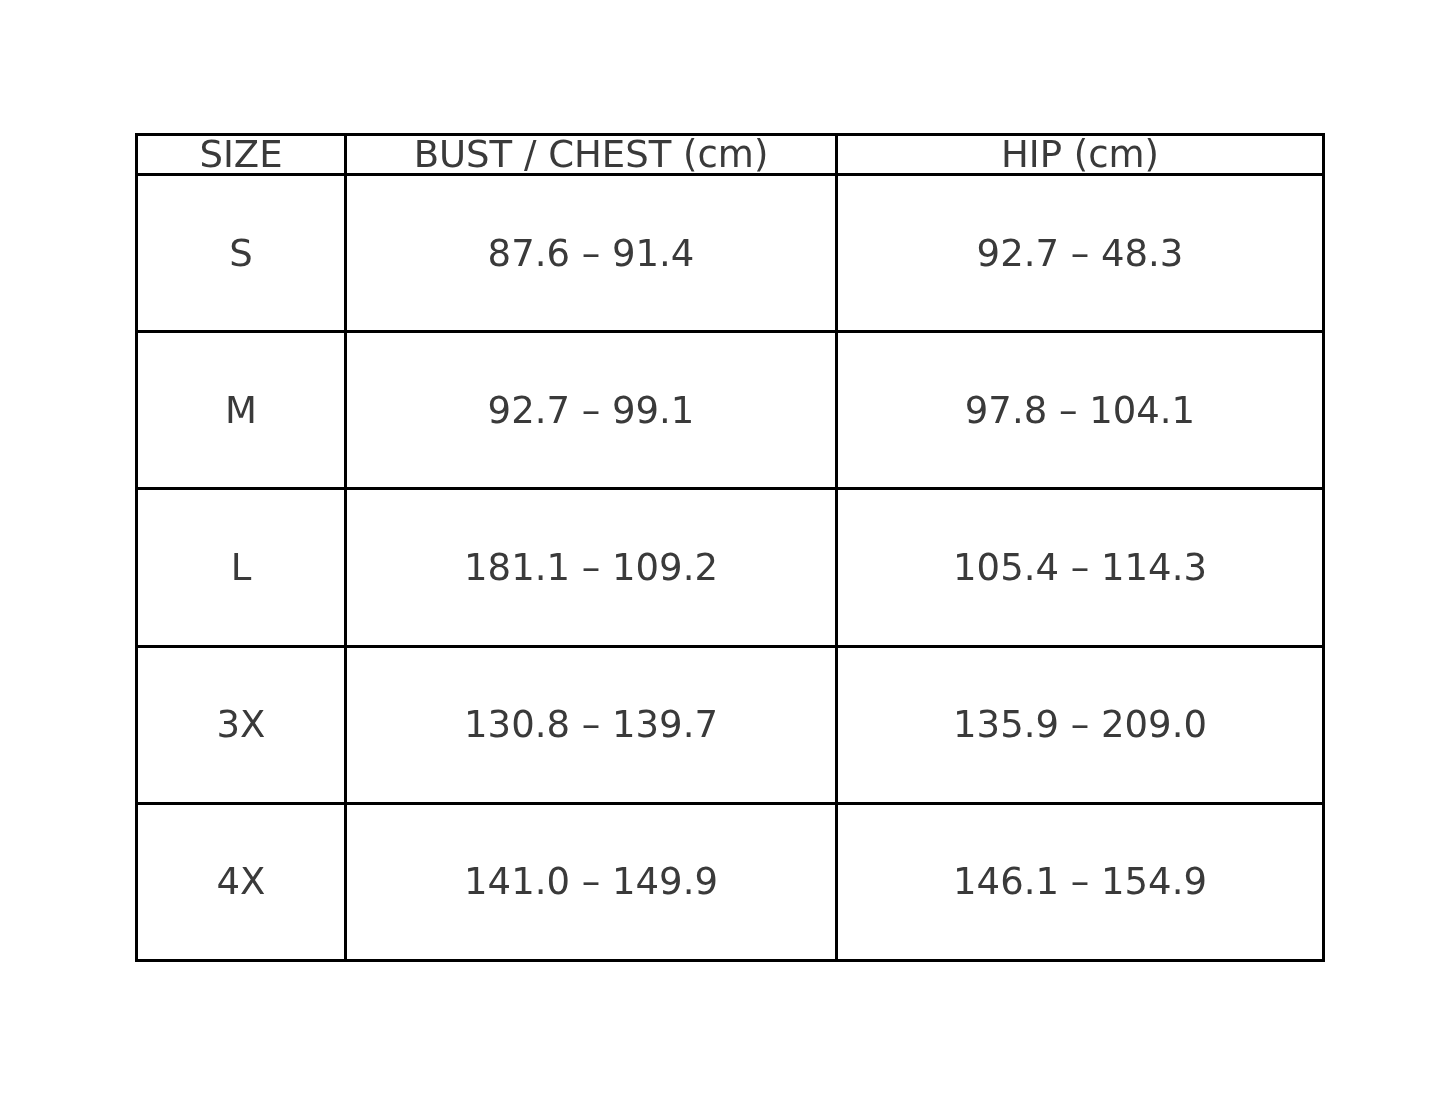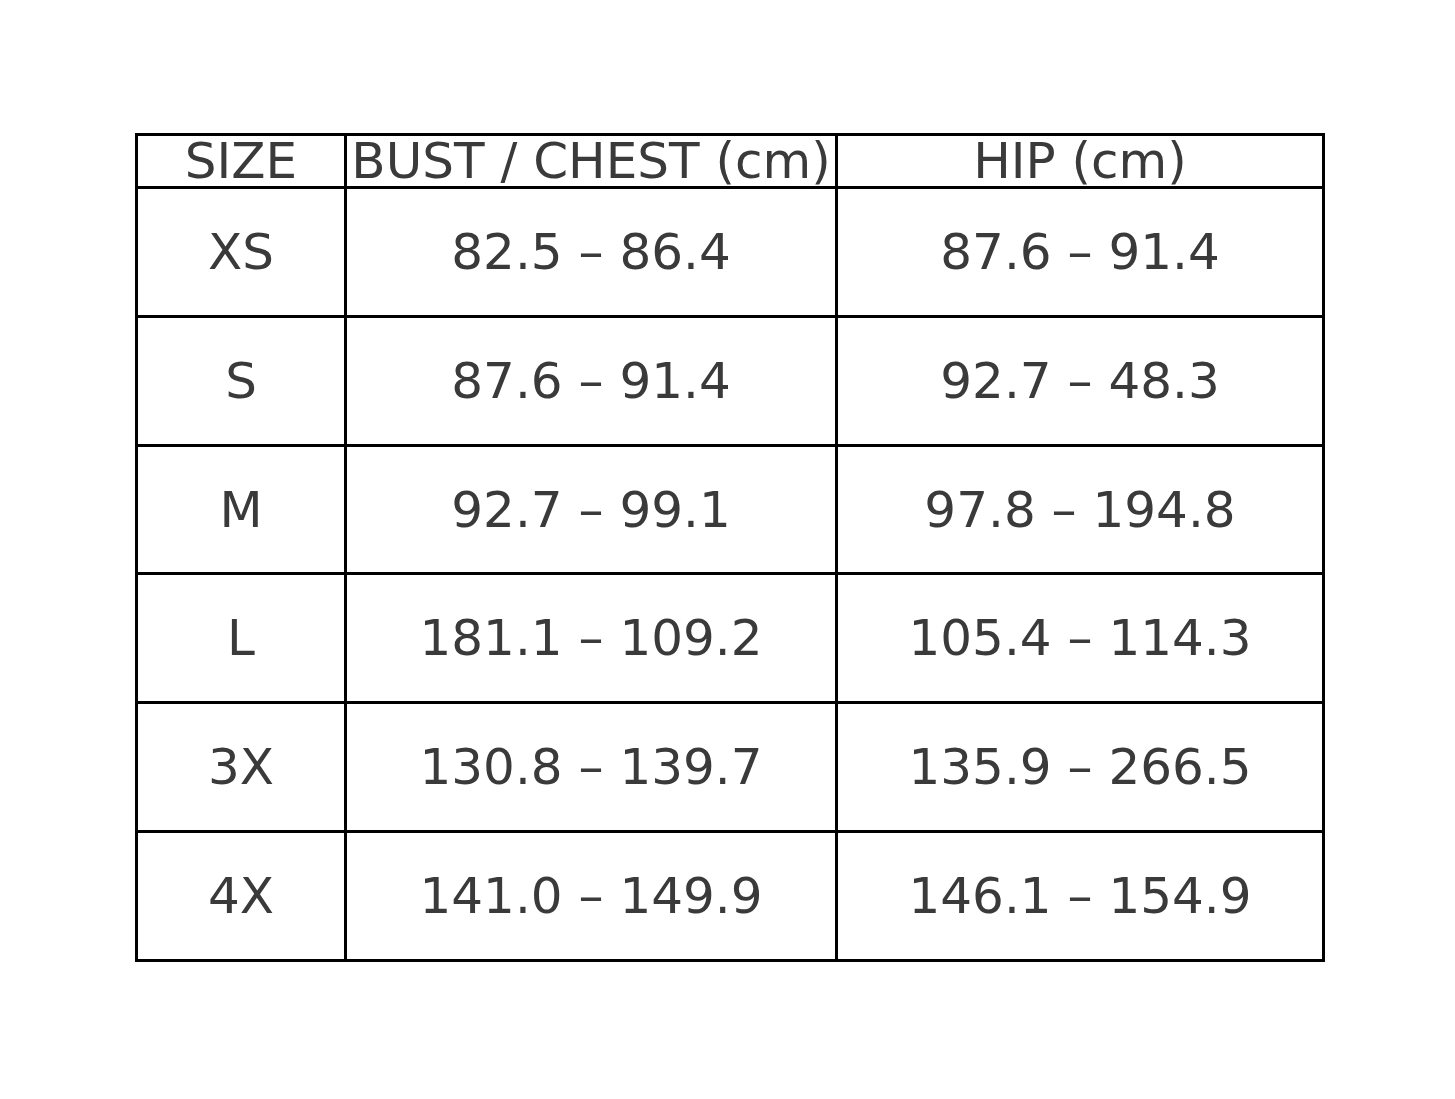--- a/index.html
+++ b/index.html
@@ -23,21 +23,21 @@
     height: 829px;
     border-collapse: collapse;
     table-layout: fixed;
     background: #ffffff;
   }
   .size-table th,
   .size-table td {
     border: 3px solid #000000;
     text-align: center;
     vertical-align: middle;
-    font-size: 50px;
+    font-size: 37px;
     font-weight: 400;
     line-height: 1;
     color: #3a3a3a;
     padding: 0;
     white-space: nowrap;
     overflow: hidden;
   }
   col.c-size { width: 209px; }
   col.c-bust { width: 491px; }
   col.c-hip  { width: 487px; }
@@ -54,43 +54,38 @@
     </colgroup>
     <thead>
       <tr>
         <th>SIZE</th>
         <th>BUST / CHEST (cm)</th>
         <th>HIP (cm)</th>
       </tr>
     </thead>
     <tbody>
       <tr>
-        <td>XS</td>
-        <td>82.5 – 86.4</td>
-        <td>87.6 – 91.4</td>
-      </tr>
-      <tr>
         <td>S</td>
         <td>87.6 – 91.4</td>
         <td>92.7 – 48.3</td>
       </tr>
       <tr>
         <td>M</td>
         <td>92.7 – 99.1</td>
-        <td>97.8 – 194.8</td>
+        <td>97.8 – 104.1</td>
       </tr>
       <tr>
         <td>L</td>
         <td>181.1 – 109.2</td>
         <td>105.4 – 114.3</td>
       </tr>
       <tr>
         <td>3X</td>
         <td>130.8 – 139.7</td>
-        <td>135.9 – 266.5</td>
+        <td>135.9 – 209.0</td>
       </tr>
       <tr>
         <td>4X</td>
         <td>141.0 – 149.9</td>
         <td>146.1 – 154.9</td>
       </tr>
     </tbody>
   </table>
 </div>
 

